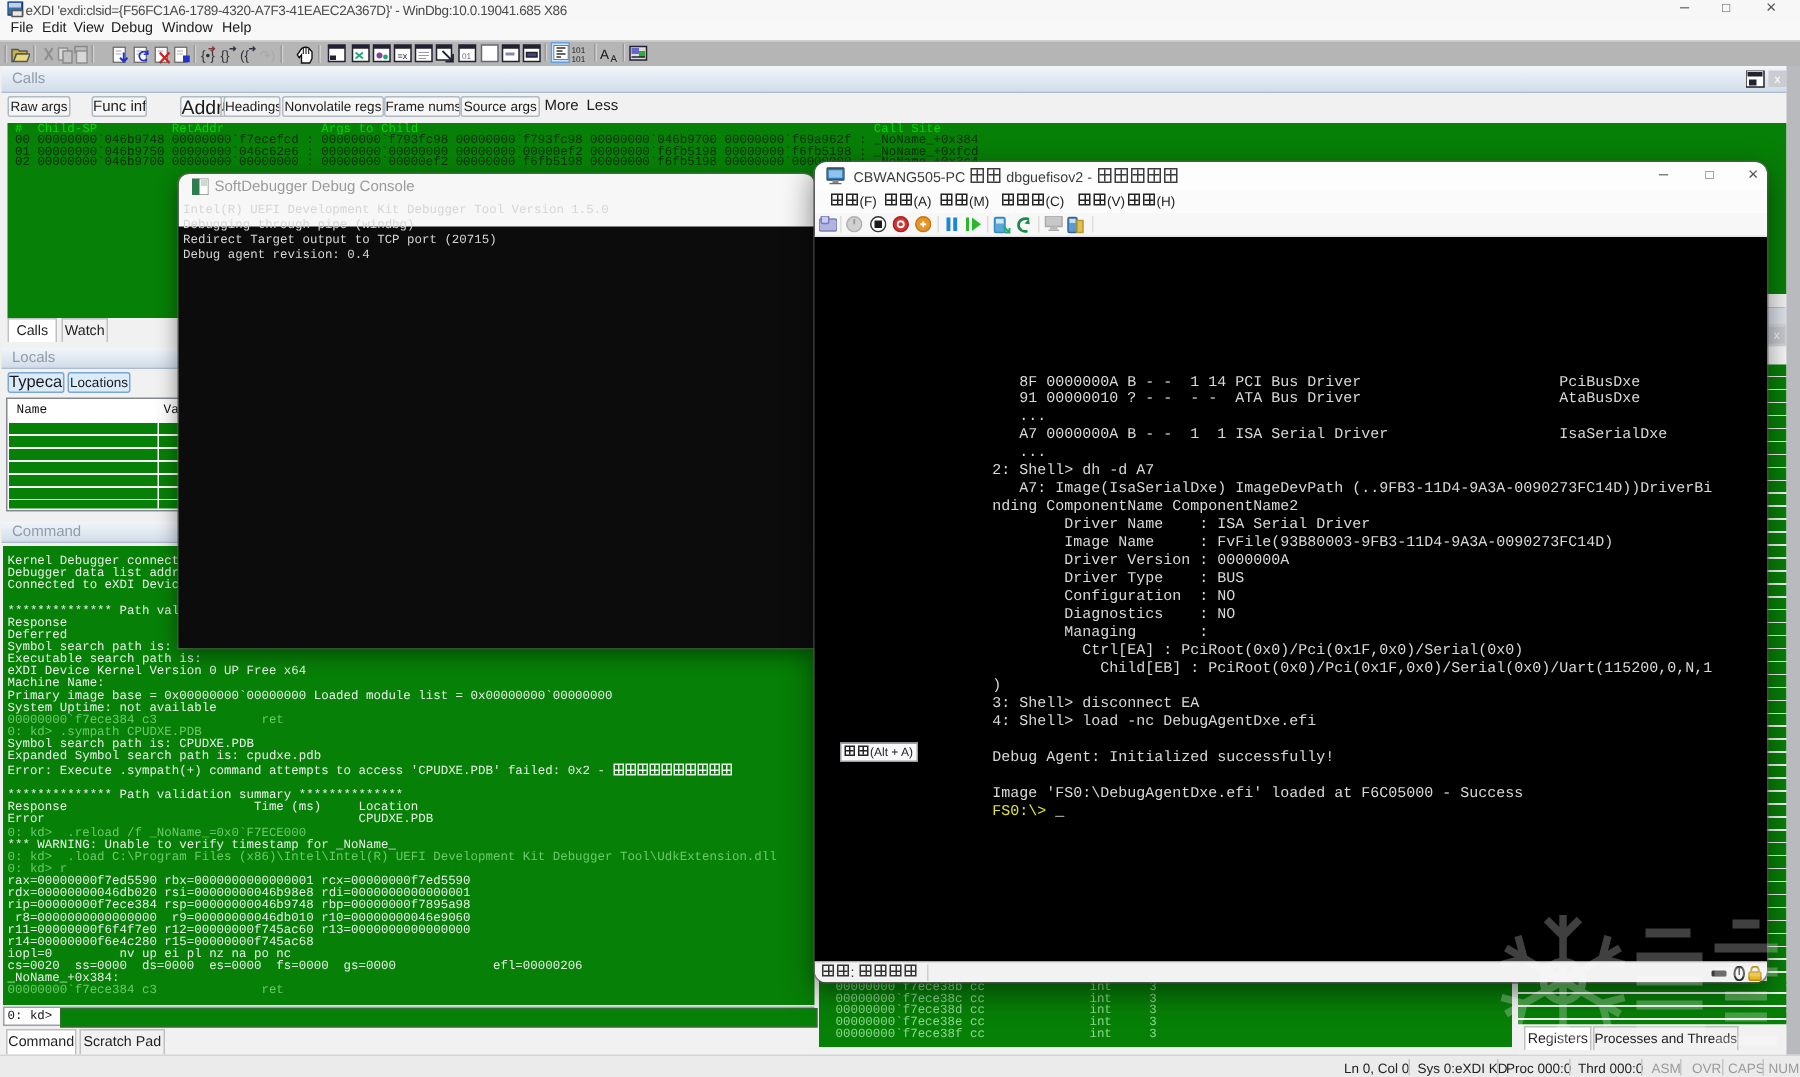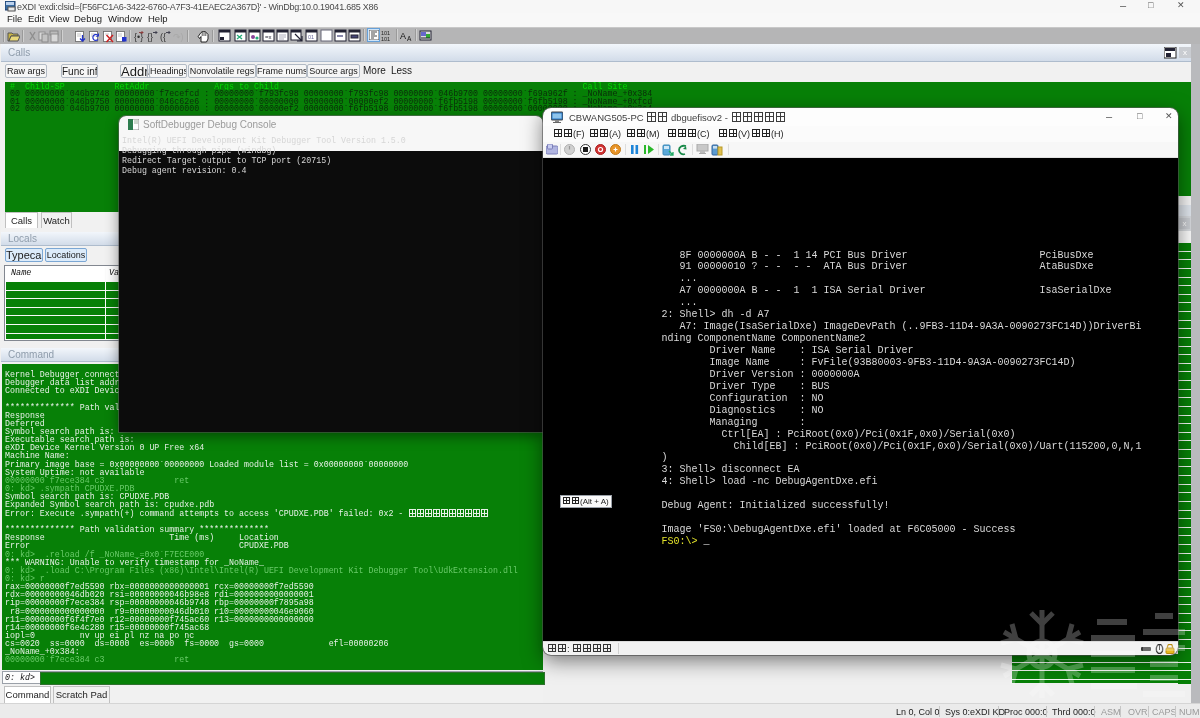--- a/index.html
+++ b/index.html
@@ -1,18 +1,18 @@
 <!DOCTYPE html>
 <html><head><meta charset="utf-8">
 <style>
   html,body{margin:0;padding:0;}
   #app{position:relative;width:1200px;height:718px;background:#f0f0f0;overflow:hidden;
        font-family:"Liberation Sans",sans-serif;-webkit-font-smoothing:antialiased;}
   .abs{position:absolute;}
-  .mono{font-family:"Liberation Mono",monospace;font-style:italic;}
+  .mono{font-family:"Liberation Mono",monospace;}
   pre{margin:0;font-family:"Liberation Mono",monospace;white-space:pre;}
   .cj{display:inline-block;width:9px;height:10px;box-sizing:border-box;border:1px solid currentColor;
       vertical-align:-1px;margin:0 1px;
       background:linear-gradient(currentColor,currentColor) center/100% 1px no-repeat,
                  linear-gradient(currentColor,currentColor) center/1px 100% no-repeat;}
   .cjs{width:8px;height:8px;vertical-align:0px;}
   .cjm{width:7px;height:7.5px;vertical-align:-1px;margin:0 0.5px;}
   
   #titlebar{left:0;top:0;width:1200px;height:13px;background:#f7f7f7;}
   #titletxt{left:17px;top:1.5px;font-size:9px;color:#4a4a4a;white-space:nowrap;letter-spacing:-0.25px;}
@@ -39,21 +39,21 @@
 </style></head>
 <body>
 <div id="app">
 
   <div class="abs" id="titlebar"></div>
   <svg class="abs" style="left:5px;top:1px" width="12" height="11" viewBox="0 0 12 11">
     <rect x="0" y="0" width="10" height="9" fill="#3a6ea5" stroke="#1a3a6a"></rect>
     <rect x="1" y="1" width="8" height="3" fill="#bcd2ee"></rect>
     <rect x="3" y="6" width="7" height="4" fill="#e8e8e8" stroke="#555"></rect>
   </svg>
-  <div class="abs" id="titletxt">eXDI 'exdi:clsid={F56FC1A6-3422-6760-A7F3-41EAEC2A367D}' - WinDbg:10.0.19041.685 X86</div>
+  <div class="abs" id="titletxt">eXDI 'exdi:clsid={F56FC1A6-1789-4320-A7F3-41EAEC2A367D}' - WinDbg:10.0.19041.685 X86</div>
   <div class="abs" style="left:1115px;top:0px;width:80px;height:13px;font-size:11px;color:#555;">
     <span style="position:absolute;left:5px;top:-1px;">–</span>
     <span style="position:absolute;left:33px;top:0px;font-size:9px;">□</span>
     <span style="position:absolute;left:62px;top:0px;font-size:9px;">✕</span>
   </div>
 
   <div class="abs" id="menubar">
     <span style="left:7px">File</span>
       <span style="left:28px">Edit</span>
       <span style="left:49px">View</span>
@@ -290,20 +290,27 @@
   </div>
   <div class="abs" style="left:2px;top:671px;width:541px;height:13px;background:#fdfdfd;border:1px solid #9aa0a8;box-sizing:border-box;">
     <div class="abs mono" style="left:2px;top:1px;font-size:8.3px;color:#111;">0:  kd&gt;</div>
     <div class="abs green" style="left:37px;top:0px;width:503px;height:11px;border:1px solid #30702f;"></div>
   </div>
   <div class="abs tabrow" style="left:1px;top:686px;width:542px;height:17px;">
     <span class="btab on" style="left:3px;top:0px;height:17px;line-height:16px;width:47px;">Command</span>
     <span class="btab" style="left:52px;top:0px;height:17px;line-height:16px;width:57px;">Scratch Pad</span>
   </div>
 
+  <div class="abs green" style="left:546px;top:654px;width:462px;height:44px;">
+    <pre class="abs" style="left:11px;top:1px;font-size:8.3px;line-height:7.7px;color:#8fd88f;">00000000`f7ece38b cc              int     3
+00000000`f7ece38c cc              int     3
+00000000`f7ece38d cc              int     3
+00000000`f7ece38e cc              int     3
+00000000`f7ece38f cc              int     3</pre>
+  </div>
 
   <div class="abs" id="regstrip"></div>
 
   <div class="abs" style="left:0;top:703px;width:1200px;height:15px;background:#ebebeb;border-top:1px solid #d5d5d5;box-sizing:border-box;font-size:9px;color:#222;">
     <span class="abs" style="left:896px;top:2.5px;">Ln 0, Col 0</span>
     <span class="abs" style="left:945px;top:2.5px;">Sys 0:eXDI KD</span>
     <span class="abs" style="left:1004px;top:2.5px;">Proc 000:0</span>
     <span class="abs" style="left:1052px;top:2.5px;">Thrd 000:0</span>
     <span class="abs" style="left:1101px;top:2.5px;color:#9a9a9a;">ASM</span>
     <span class="abs" style="left:1128px;top:2.5px;color:#9a9a9a;">OVR</span>
@@ -342,20 +349,24 @@
       <div class="abs" style="left:1px;top:2px;width:11px;height:11px;background:#c9ccd1;color:#fff;font-size:8px;text-align:center;line-height:11px;">x</div>
     </div>
     <div class="abs" style="left:0;top:149px;width:13px;height:12px;background:#fafafa;"></div>
     <div class="abs" style="left:0;top:161px;width:13px;height:441px;
          background:repeating-linear-gradient(to bottom,#078007 0px,#078007 7.63px,#f2f7f2 7.63px,#f2f7f2 8.63px);"></div>
     <div class="abs" style="left:0;top:602px;width:13px;height:18px;background:#f0f0f0;"></div>
   </div>
 
   <div class="abs" style="left:1012px;top:654px;width:179px;height:29px;
        background:repeating-linear-gradient(to bottom,#078007 0px,#078007 7.63px,#f2f7f2 7.63px,#f2f7f2 8.63px);"></div>
+  <div class="abs tabrow" style="left:1012px;top:683px;width:179px;height:20px;">
+    <span class="btab on" style="left:4px;top:1px;height:16px;width:45px;">Registers</span>
+    <span class="btab" style="left:50px;top:1px;height:16px;width:97px;font-size:9px;">Processes and Threads</span>
+  </div>
 
   <div class="abs" id="vmwin" style="left:543px;top:108px;width:635px;height:547px;border-radius:8px;
        box-shadow:0 6px 20px rgba(0,0,0,0.5), 0 0 0 1px rgba(110,110,110,0.6);background:#000;overflow:hidden;">
     <div class="abs" style="left:0;top:0;width:635px;height:18px;background:#fdfdfd;">
       <svg class="abs" style="left:8px;top:3px;" width="12" height="12" viewBox="0 0 12 12">
           <rect x="0" y="1" width="12" height="8" rx="1" fill="#2878c8" stroke="#444"></rect>
           <rect x="1.5" y="2.5" width="9" height="5" fill="#8ec4ec"></rect>
           <rect x="4" y="9" width="4" height="2" fill="#888"></rect>
           <rect x="2" y="11" width="8" height="1" fill="#666"></rect>
         </svg>

